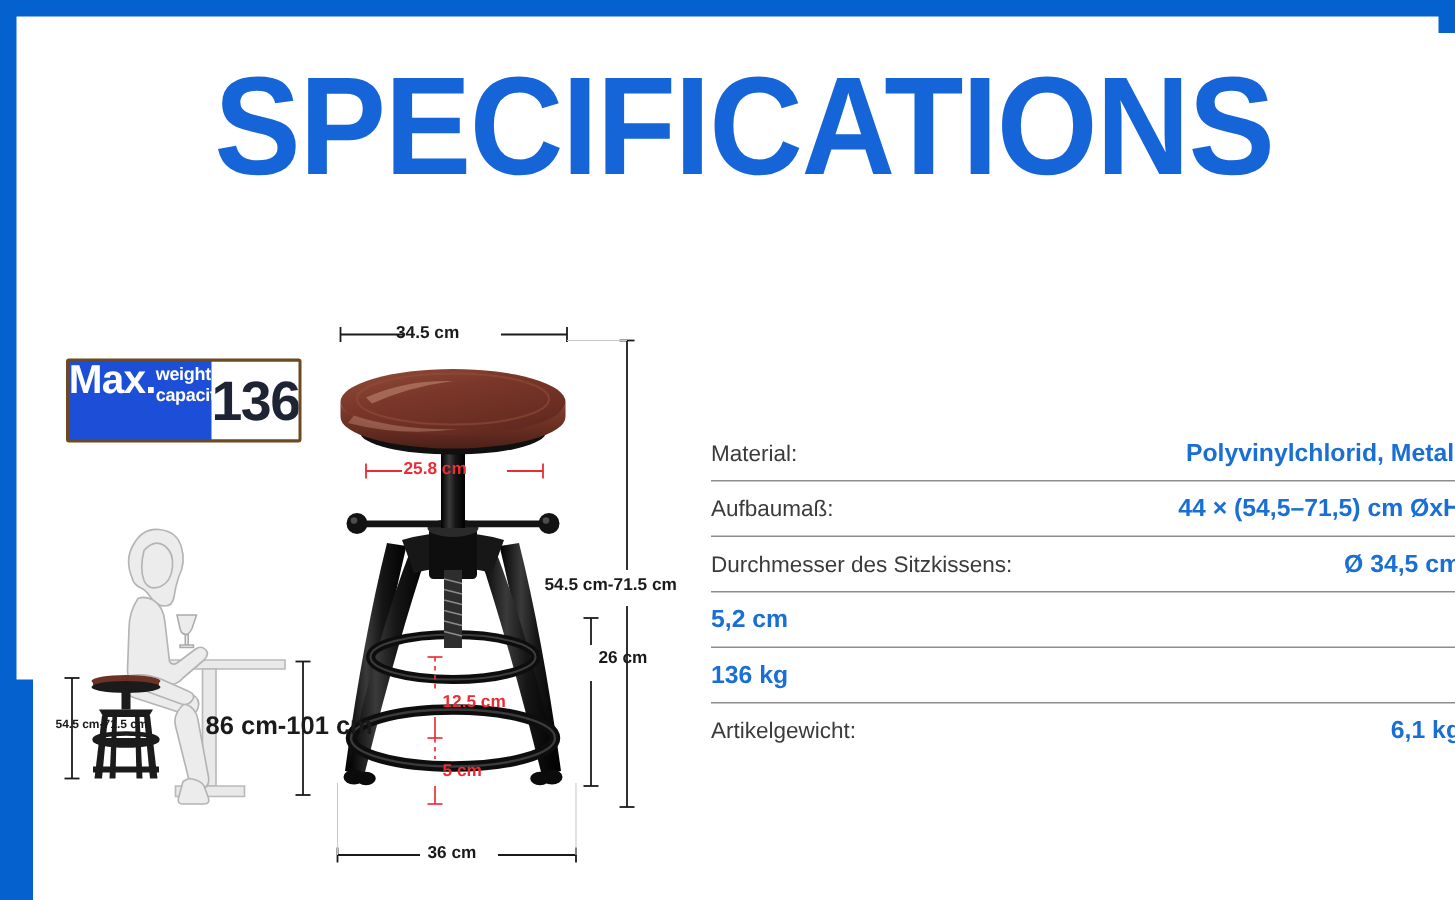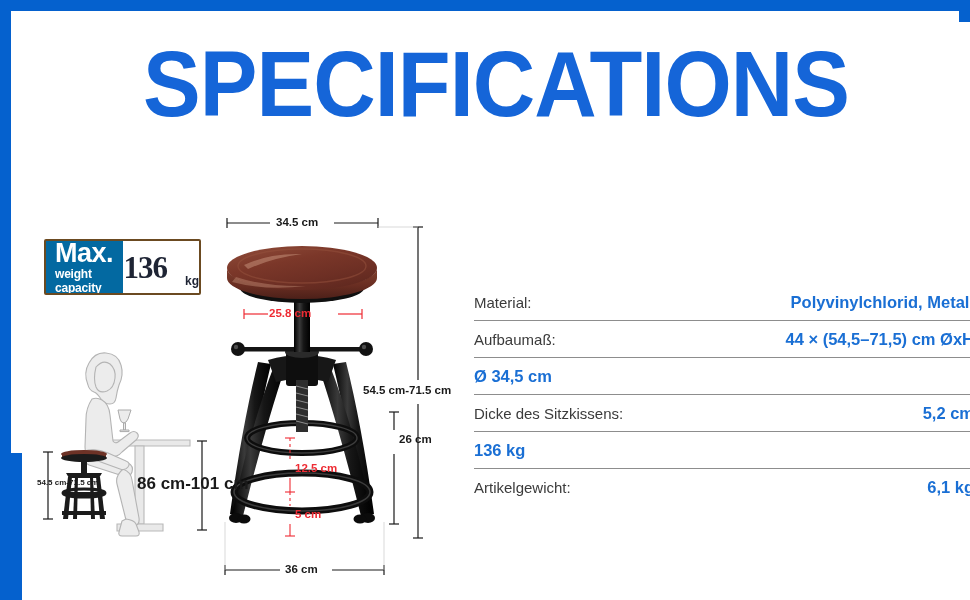--- a/index.html
+++ b/index.html
@@ -34,31 +34,31 @@
   .badge{
     position:absolute;left:22px;top:217px;width:157px;height:56px;
     border:2px solid #6b4a21;
     background:#6b4a21;
     box-sizing:border-box;
     display:flex;
     border-radius:2px;
     overflow:hidden;
   }
   .badge-left{
-    width:95px;background:#0369a1;color:#fff;
-    display:flex;flex-direction:column;justify-content:flex-start;
+    width:95px;background:#1d4ed8;color:#fff;
+    display:flex;flex-direction:row;justify-content:center;
     padding-left:9px;box-sizing:border-box;
   }
   .badge-max{font-size:27px;font-weight:bold;line-height:0.92;letter-spacing:-0.5px;}
   .badge-sub{font-size:12px;font-weight:bold;line-height:1.2;margin-top:1px;letter-spacing:-0.2px;}
   .badge-right{
     flex:1;background:#fff;display:flex;align-items:center;justify-content:center;
     color:#1e2434;
   }
-  .badge-num{font-size:31px;font-weight:bold;letter-spacing:-1px;line-height:1;font-family:Liberation Serif, serif;}
+  .badge-num{font-size:37px;font-weight:bold;letter-spacing:-1px;line-height:1;}
   .badge-kg{font-size:12px;font-weight:bold;margin-left:18px;align-self:flex-end;margin-bottom:5px;}
 
   
   .spec{
     position:absolute;left:452px;top:262px;width:500px;
   }
   .spec-row{
     position:relative;
     height:36px;
     display:flex;align-items:center;justify-content:space-between;
@@ -288,21 +288,21 @@
           <line x1="203" y1="548" x2="258" y2="548"></line>
           <line x1="310" y1="548" x2="362" y2="548"></line>
           <line x1="203" y1="543" x2="203" y2="553"></line>
           <line x1="362" y1="543" x2="362" y2="553"></line>
           <line x1="203" y1="500" x2="203" y2="548" stroke-width="0.7" stroke="#c9c9c9"></line>
           <line x1="362" y1="500" x2="362" y2="548" stroke-width="0.7" stroke="#c9c9c9"></line>
         </g>
       </g>
     </svg>
 
-    <div class="dimtxt" style="left:254px;top:194px;">34.5 cm</div>
+    <div class="dimtxt" style="left:242px;top:194px;">34.5 cm</div>
 
     <div class="dimtxt red" style="left:247px;top:285px;">25.8 cm</div>
 
     <div class="dimtxt red" style="left:273px;top:440px;">12.5 cm</div>
 
     <div class="dimtxt red" style="left:273px;top:486px;">5 cm</div>
 
     <div class="dimtxt" style="left:341px;top:362px;">54.5 cm-71.5 cm</div>
 
     <div class="dimtxt" style="left:377px;top:411px;">26 cm</div>
@@ -316,24 +316,24 @@
     <div class="spec">
       <div class="spec-row">
         <span class="spec-label">Material:</span>
         <span class="spec-value">Polyvinylchlorid, Metall</span>
       </div>
       <div class="spec-row">
         <span class="spec-label">Aufbaumaß:</span>
         <span class="spec-value">44 × (54,5–71,5) cm ØxH</span>
       </div>
       <div class="spec-row">
+        <span class="spec-label">Durchmesser des Sitzkissens:</span>
         <span class="spec-value">Ø 34,5 cm</span>
       </div>
       <div class="spec-row">
-        <span class="spec-label">Dicke des Sitzkissens:</span>
         <span class="spec-value">5,2 cm</span>
       </div>
       <div class="spec-row">
         <span class="spec-value">136 kg</span>
       </div>
       <div class="spec-row">
         <span class="spec-label">Artikelgewicht:</span>
         <span class="spec-value">6,1 kg</span>
       </div>
     </div>

